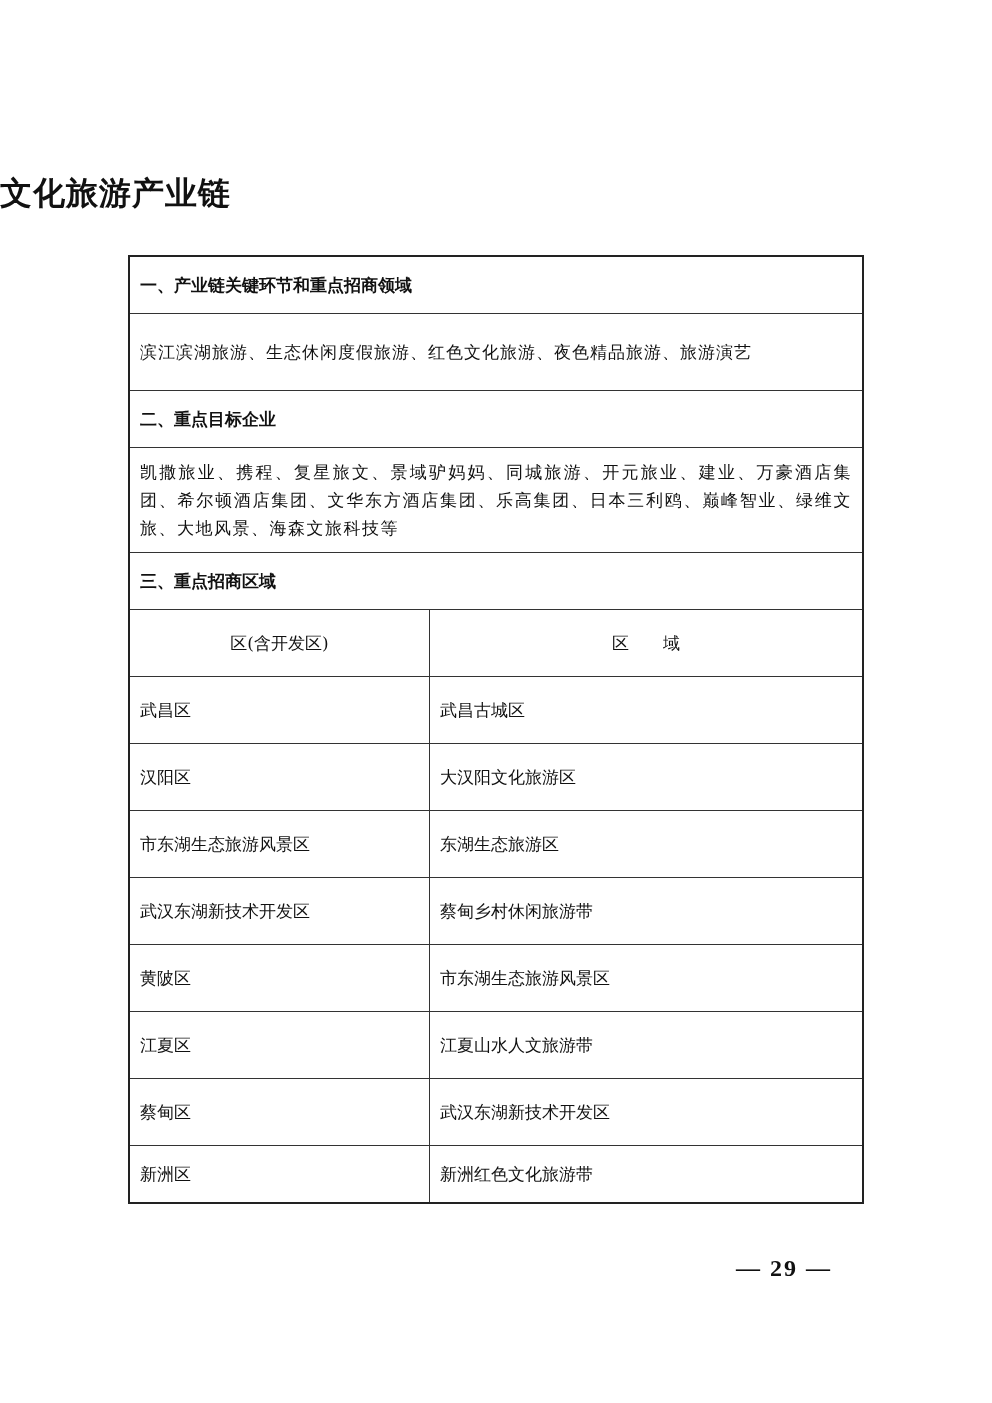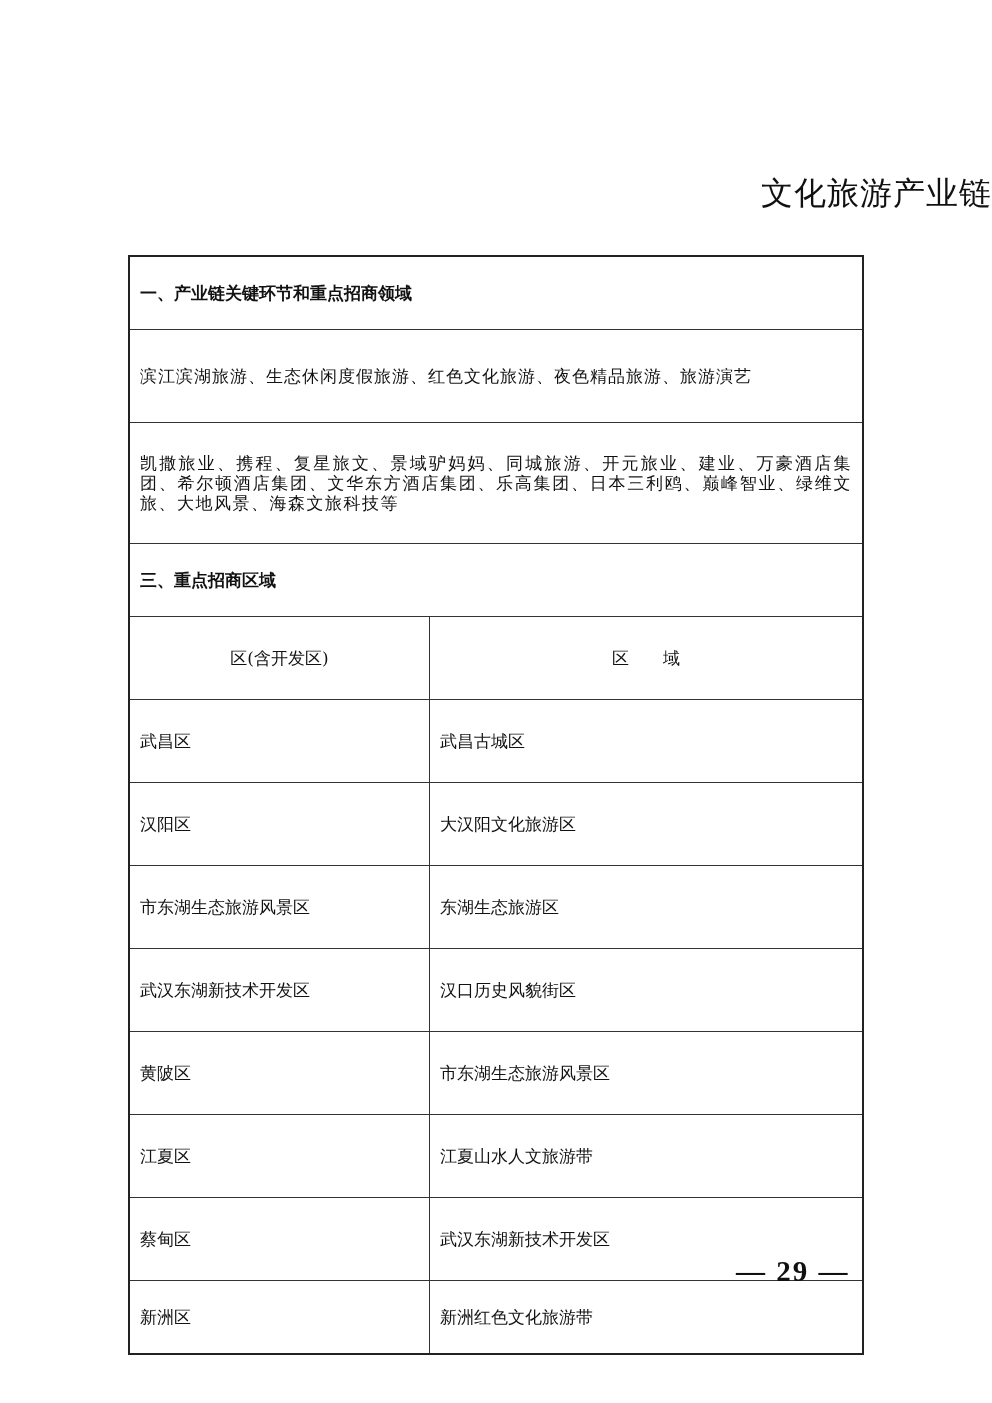--- a/index.html
+++ b/index.html
@@ -1,39 +1,42 @@
 <!DOCTYPE html>
 <html><head>
 <meta charset="utf-8">
 <style>
   html, body { margin: 0; padding: 0; background: #ffffff; }
   body { width: 992px; height: 1403px; position: relative; font-family: "DejaVu Serif", "Liberation Serif", serif; color: #111; }
-  .title { position: absolute; top: 172px; left: 0; width: 992px; text-align: right; font-family: "DejaVu Sans", "Liberation Sans", sans-serif; font-weight: normal; font-size: 32px; letter-spacing: 1px; }
+  .title { position: absolute; top: 172px; left: 0; width: 992px; text-align: left; font-family: "DejaVu Sans", "Liberation Sans", sans-serif; font-weight: bold; font-size: 32px; letter-spacing: 1px; }
   table.main { position: absolute; top: 255px; left: 128px; width: 736px; border-collapse: collapse; border: 2px solid #222; }
-  table.main td { border: 1px solid #333; padding: 12px 10px; font-size: 17px; vertical-align: middle; }
+  table.main td { border: 1px solid #333; padding: 4px 10px; font-size: 17px; vertical-align: middle; }
   .sec { height: 48px; font-family: "DejaVu Sans", "Liberation Sans", sans-serif; font-weight: bold; font-size: 17px; }
   .body1 { height: 68px; letter-spacing: 1px; }
-  .body2 { height: 96px; line-height: 20px; letter-spacing: 1.5px; text-align: justify; }
+  .body2 { height: 96px; line-height: 28px; letter-spacing: 1.5px; text-align: justify; }
   .hdr td { height: 58px; text-align: center; }
   .row td { height: 58px; }
   .colL { width: 279px; margin-left: 42px; }
-  .pagenum { position: absolute; top: 1255px; left: 736px; font-size: 29px; font-weight: bold; font-family: "Liberation Serif", serif; letter-spacing: 2px; }
+  .pagenum { position: absolute; top: 1255px; left: 736px; font-size: 24px; font-weight: bold; font-family: "Liberation Serif", serif; letter-spacing: 2px; }
 </style>
 </head>
 <body>
 
 <div class="title">文化旅游产业链</div>
 
 <table class="main">
   <tbody>
       <tr>
         <td colspan="2" class="sec">一、产业链关键环节和重点招商领域</td>
       </tr>
   <tr>
         <td colspan="2" class="body1">滨江滨湖旅游、生态休闲度假旅游、红色文化旅游、夜色精品旅游、旅游演艺</td>
+      </tr>
+  <tr>
+        <td colspan="2" class="sec">二、重点目标企业</td>
       </tr>
   <tr>
         <td colspan="2" class="body2">凯撒旅业、携程、复星旅文、景域驴妈妈、同城旅游、开元旅业、建业、万豪酒店集团、希尔顿酒店集团、文华东方酒店集团、乐高集团、日本三利鸥、巅峰智业、绿维文旅、大地风景、海森文旅科技等</td>
       </tr>
   <tr>
         <td colspan="2" class="sec">三、重点招商区域</td>
       </tr>
   <tr class="hdr">
     <td class="colL">区(含开发区)</td>
     <td>区　　域</td>
@@ -45,21 +48,21 @@
   <tr class="row">
     <td class="colL">汉阳区</td>
     <td>大汉阳文化旅游区</td>
   </tr>
   <tr class="row">
     <td class="colL">市东湖生态旅游风景区</td>
     <td>东湖生态旅游区</td>
   </tr>
   <tr class="row">
     <td class="colL">武汉东湖新技术开发区</td>
-    <td>汉口历史风貌街区</td>
+    <td>蔡甸乡村休闲旅游带</td>
   </tr>
   <tr class="row">
     <td class="colL">黄陂区</td>
     <td>市东湖生态旅游风景区</td>
   </tr>
   <tr class="row">
     <td class="colL">江夏区</td>
     <td>江夏山水人文旅游带</td>
   </tr>
   <tr class="row">

